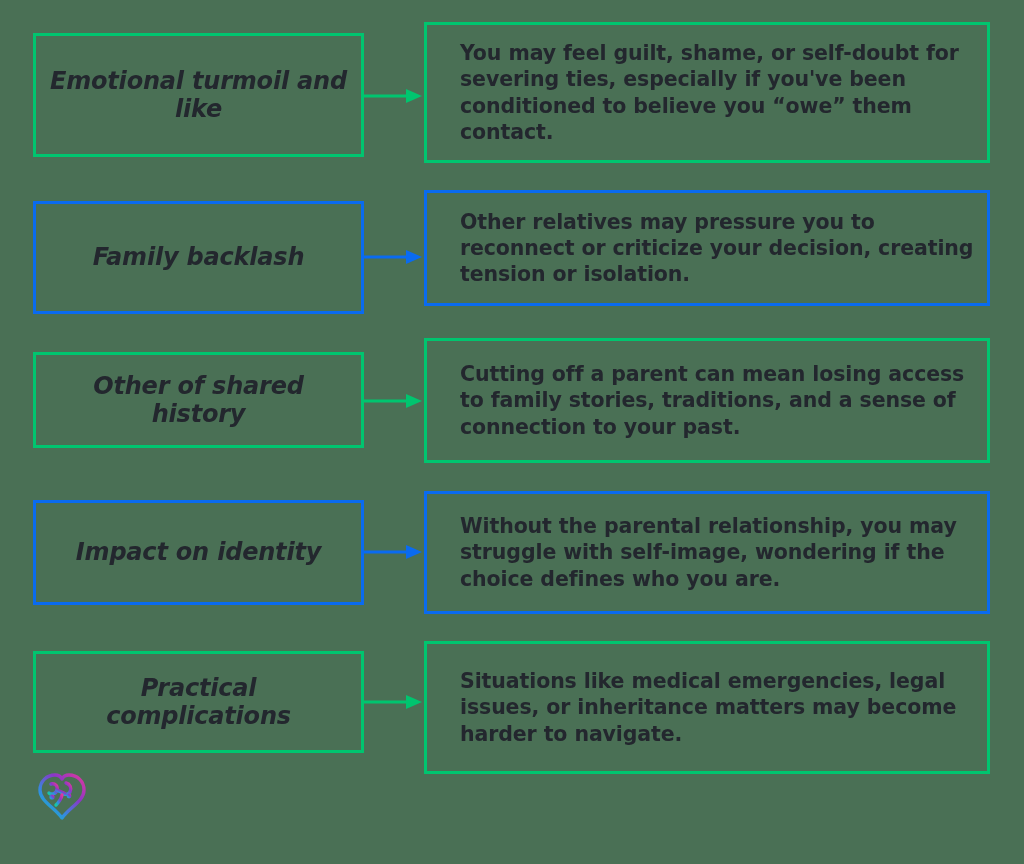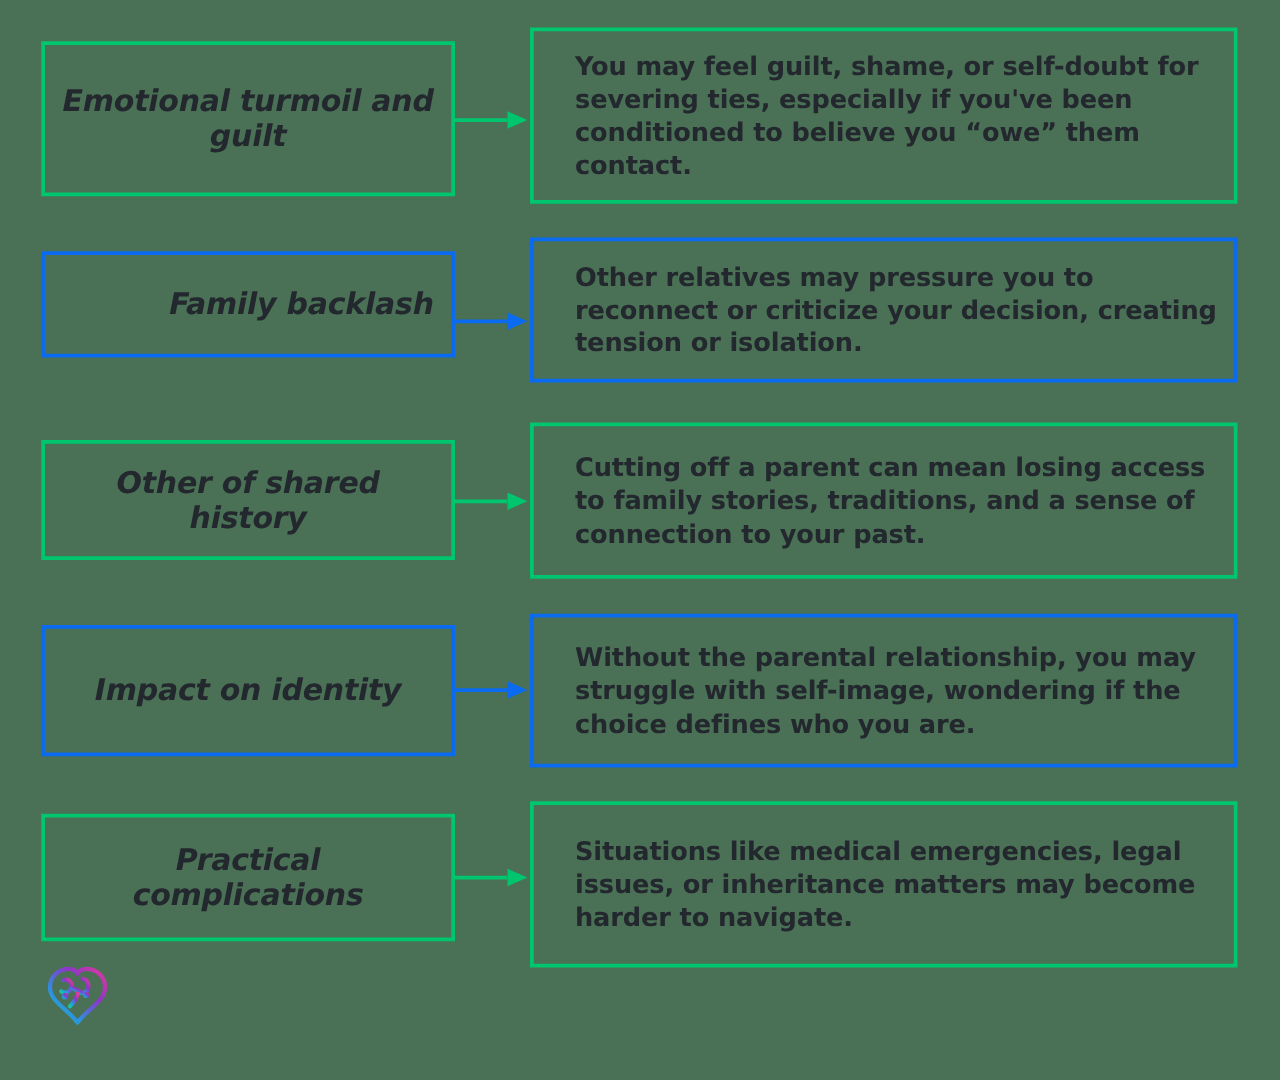--- a/index.html
+++ b/index.html
@@ -105,33 +105,33 @@
     line-height: 1;
   }
 </style>
 </head>
 <body>
 
 <div id="diagram">
 
   <div class="row" style="top:0;">
     <div class="label-box" style="top:33px; height:124px;">
-      <span class="label-text">Emotional turmoil and guilt</span>
+      <span class="label-text">Emotional turmoil and like</span>
     </div>
     <svg class="arrow" style="top:87px;" viewBox="0 0 60 18">
       <line x1="0" y1="9" x2="42" y2="9" stroke="#00c56f" stroke-width="3"></line>
       <polygon points="42,2 58,9 42,16" fill="#00c56f"></polygon>
     </svg>
     <div class="desc-box" style="top:22px; height:141px;">
       <div class="desc-text">You may feel guilt, shame, or self-doubt for severing ties, especially if you've been conditioned to believe you “owe” them contact.</div>
     </div>
   </div>
 
   <div class="row" style="top:0;">
-    <div class="label-box blue" style="top:201px; height:85px;justify-content:flex-end;">
+    <div class="label-box blue" style="top:201px; height:113px;">
       <span class="label-text">Family backlash</span>
     </div>
     <svg class="arrow" style="top:248px;" viewBox="0 0 60 18">
       <line x1="0" y1="9" x2="42" y2="9" stroke="#0a6bf0" stroke-width="3"></line>
       <polygon points="42,2 58,9 42,16" fill="#0a6bf0"></polygon>
     </svg>
     <div class="desc-box blue" style="top:190px; height:116px;">
       <div class="desc-text">Other relatives may pressure you to reconnect or criticize your decision, creating tension or isolation.</div>
     </div>
   </div>

